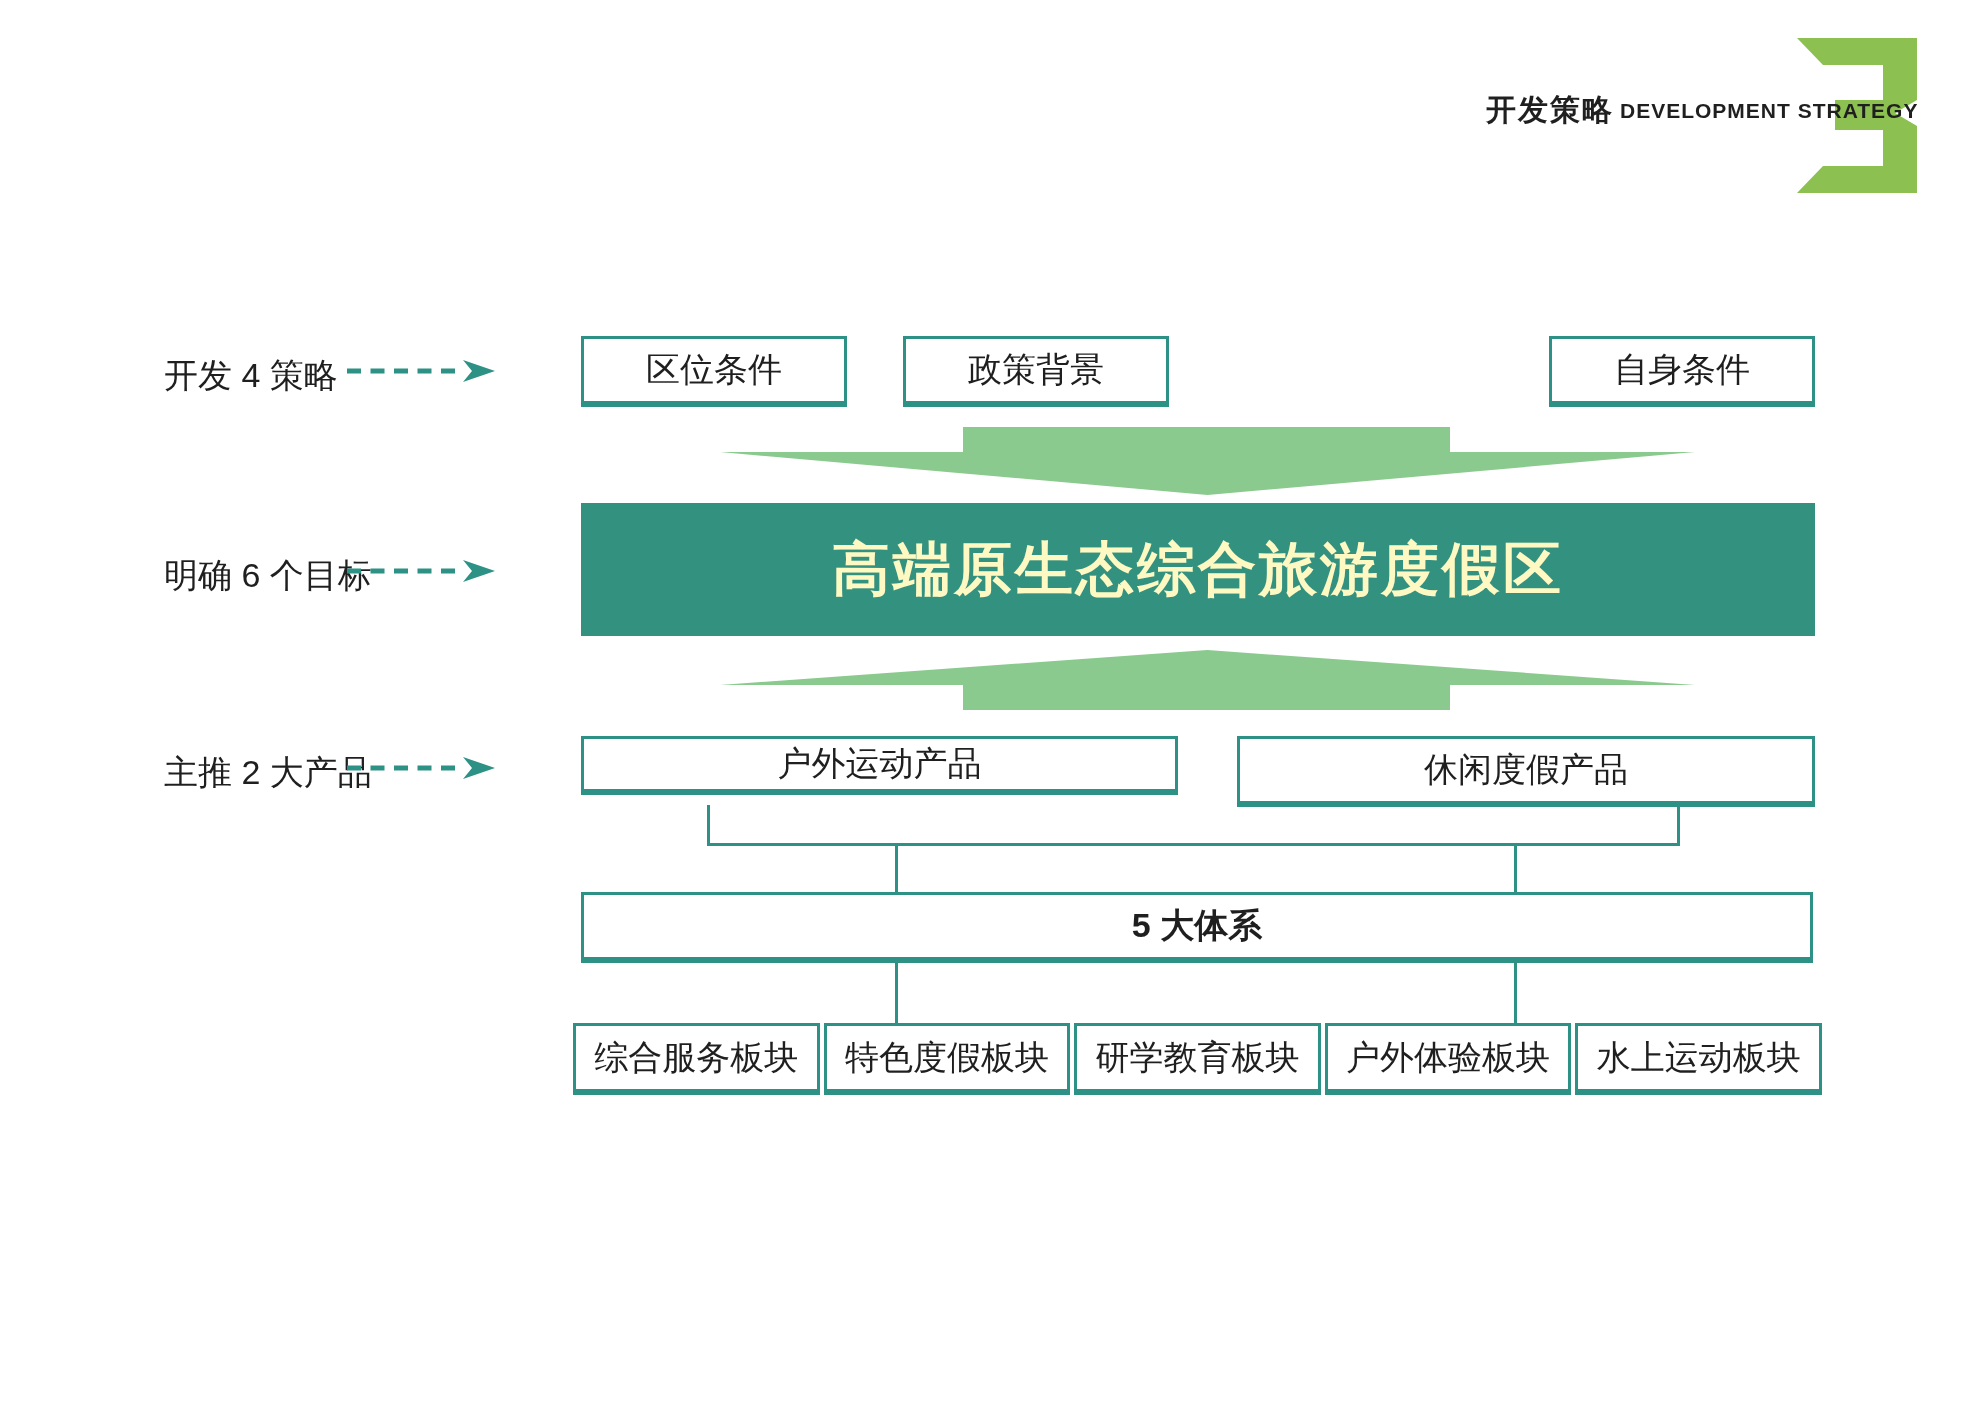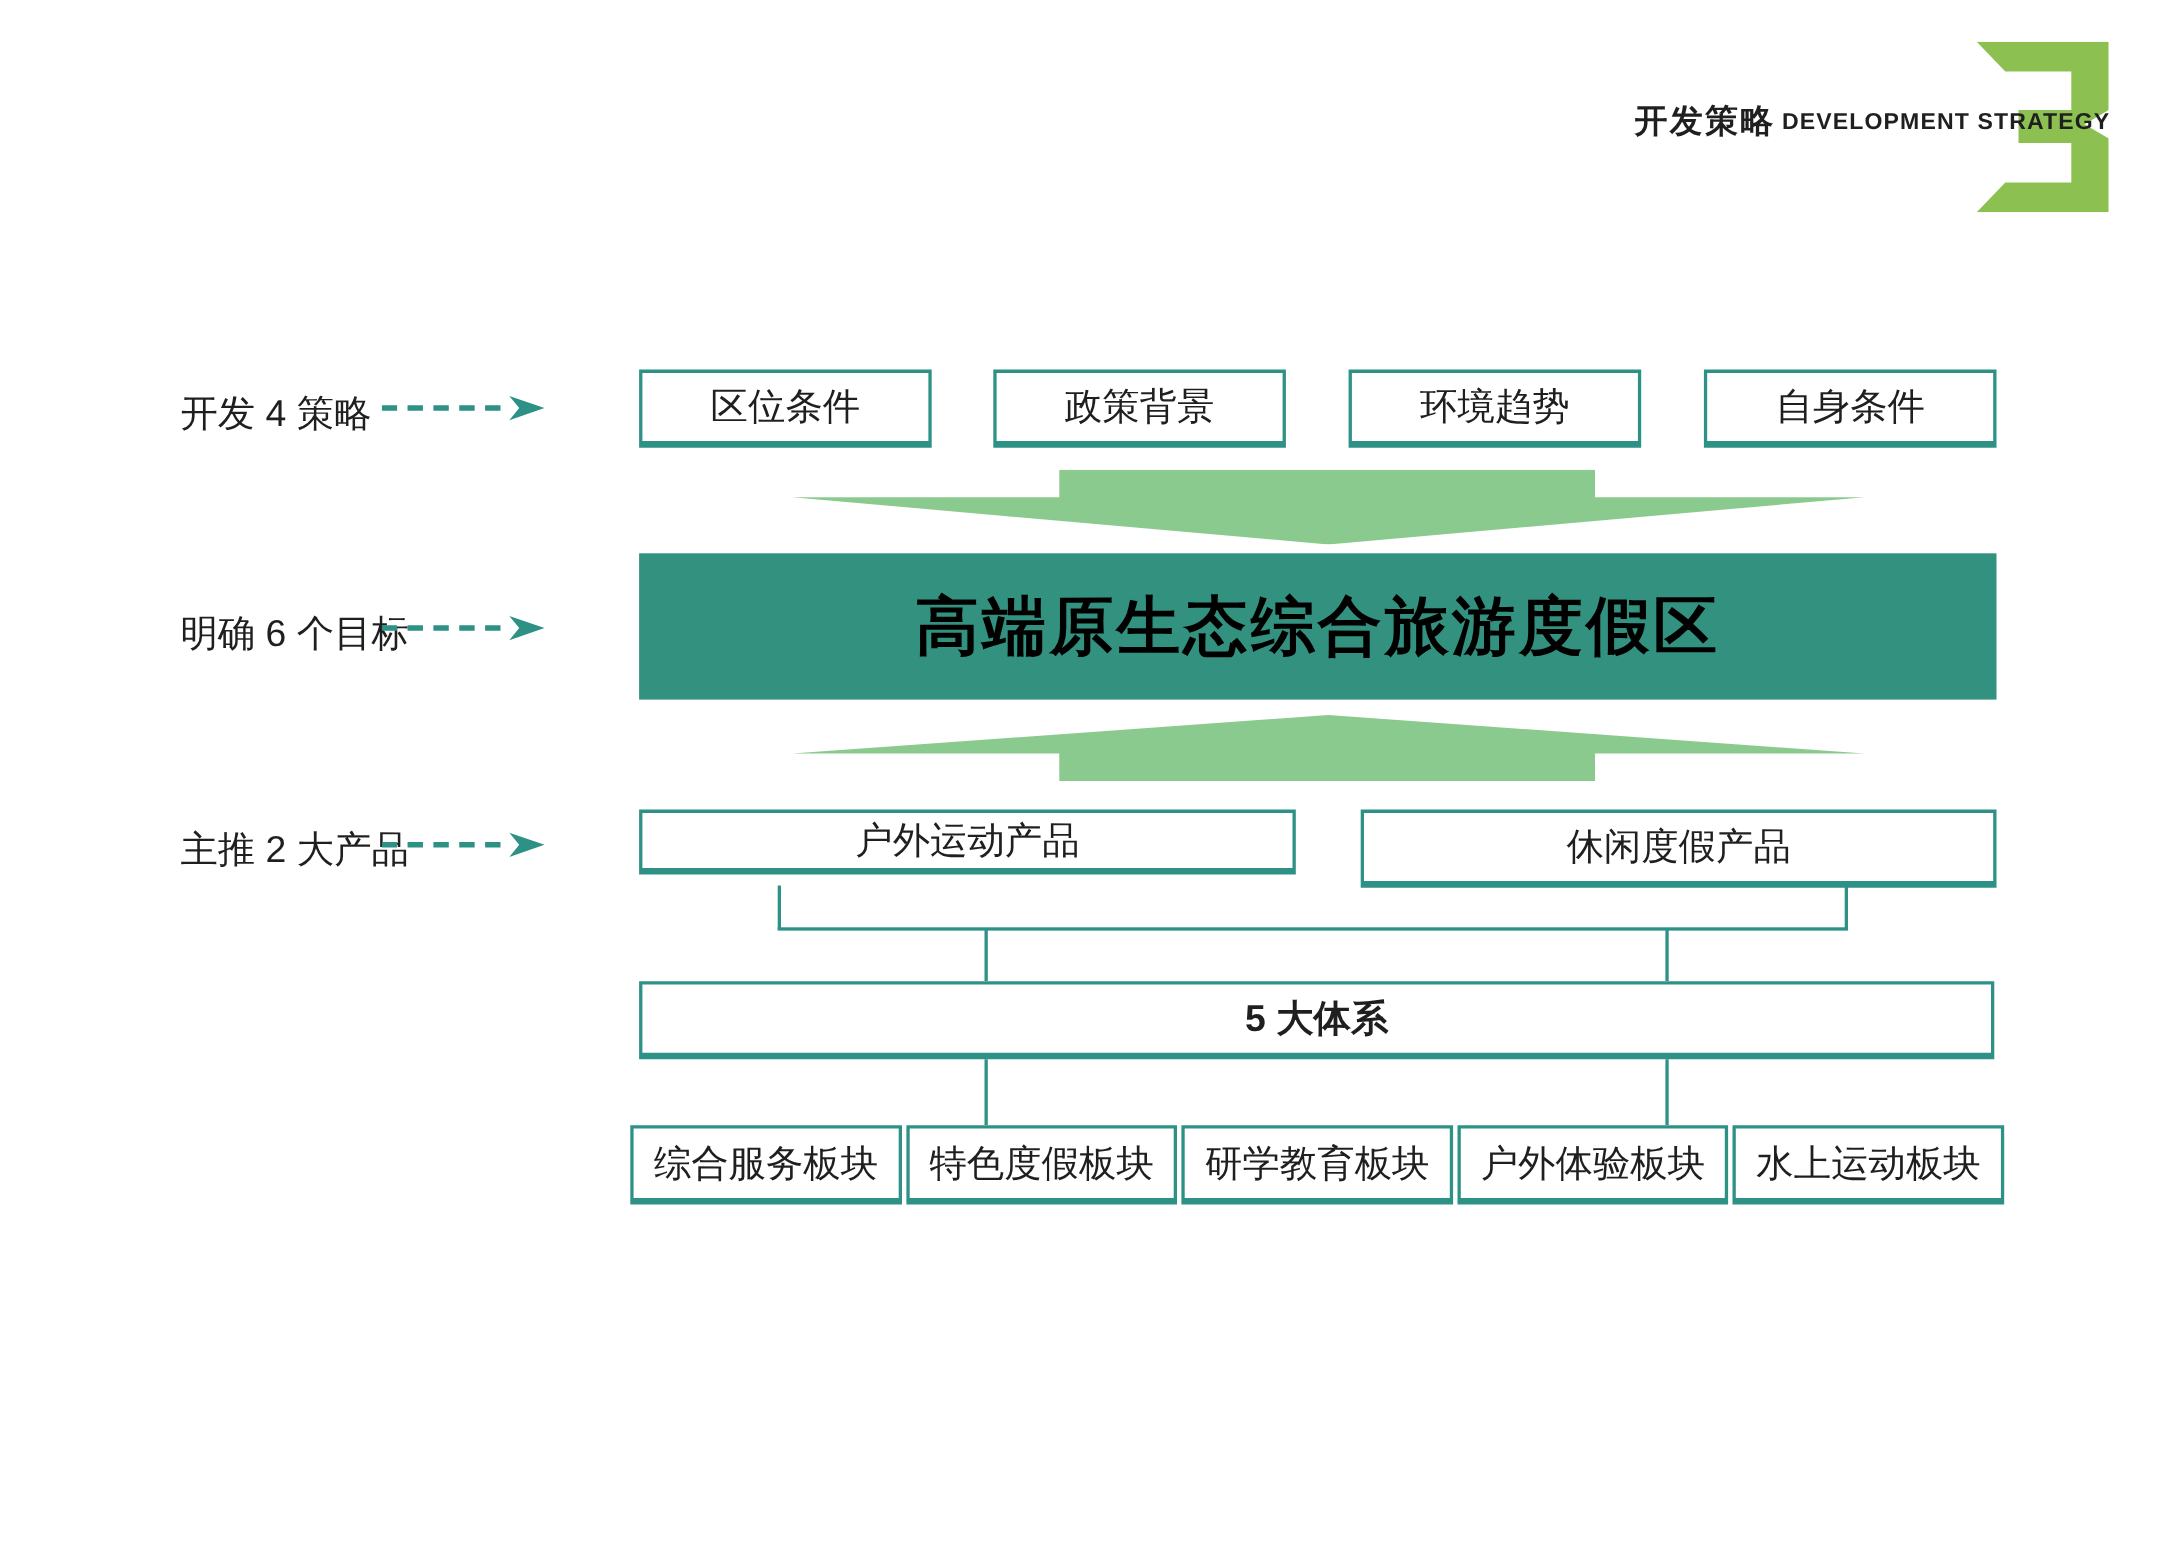--- a/index.html
+++ b/index.html
@@ -24,21 +24,21 @@
   .box{
     box-sizing:border-box; background:#fff;
     border:3px solid var(--teal); border-bottom-width:6px;
     display:flex; align-items:center; justify-content:center;
     font-size:34px; color:var(--text); white-space:nowrap;
   }
   .banner{
     left:581px; top:503px; width:1234px; height:133px; background:var(--banner-fill);
     display:flex; align-items:center; justify-content:center;
   }
-  .banner-text{color:#000000; font-size:58px; font-weight:bold; letter-spacing:3px; white-space:nowrap;}
+  .banner-text{color:#fef9c3; font-size:58px; font-weight:bold; letter-spacing:3px; white-space:nowrap;}
   .big-arrow{color:var(--light-green);}
   .conn{background:var(--teal);}
   .system-title{font-weight:bold;}
   .sector-row{left:573px; top:1023px; width:1249px; height:72px; display:flex; gap:4px;justify-content:center;}
   .sector-row .box{position:relative; flex:1 1 0; height:72px;}
 </style>
 </head>
 <body>
 
 <div class="slide">
@@ -55,23 +55,20 @@
   <div class="abs row-label" style="left:164px; top:353px;">开发 4 策略</div>
   <svg class="abs dash-arrow" style="left:347px; top:359px;" viewBox="0 0 150 24">
     <line x1="0" y1="12" x2="116" y2="12" stroke="currentColor" stroke-width="5" stroke-dasharray="14 9.5"></line>
     <polygon fill="currentColor" points="116,1 148,12 116,23 125,12"></polygon>
   </svg>
   <div class="abs box" style="left:581px; top:336px; width:266px; height:71px;">
     <span>区位条件</span>
   </div>
   <div class="abs box" style="left:903px; top:336px; width:266px; height:71px;">
     <span>政策背景</span>
-  </div>
-  <div class="abs box" style="left:1226px; top:336px; width:266px; height:71px;">
-    <span>环境趋势</span>
   </div>
   <div class="abs box" style="left:1549px; top:336px; width:266px; height:71px;">
     <span>自身条件</span>
   </div>
 
   <svg class="abs big-arrow" style="left:720px; top:427px;" width="975" height="68" viewBox="0 0 975 68">
     <polygon fill="currentColor" points="243,0 730,0 730,25 975,25 487.5,68 0,25 243,25"></polygon>
   </svg>
 
   <div class="abs row-label" style="left:164px; top:553px;">明确 6 个目标</div>

